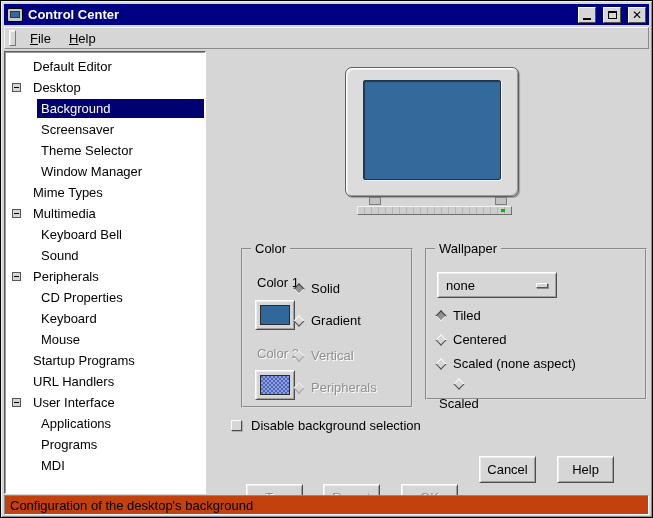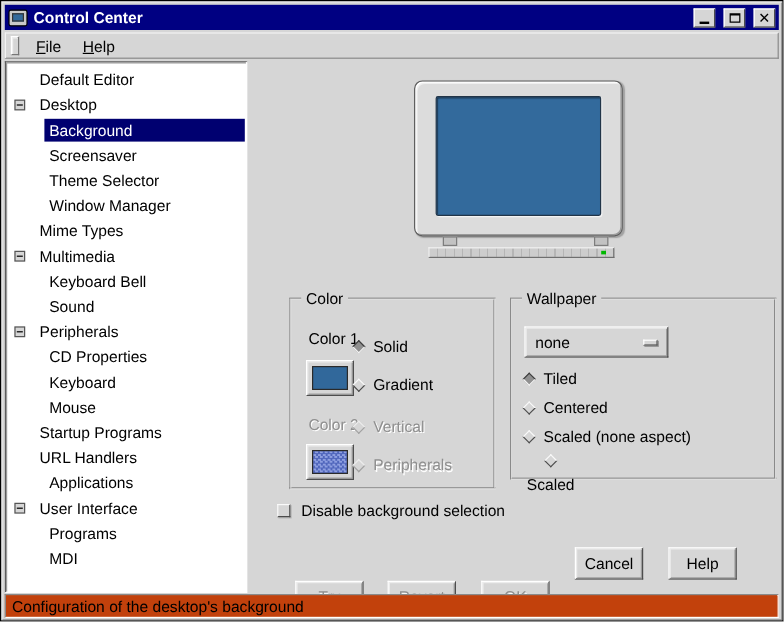--- a/index.html
+++ b/index.html
@@ -179,26 +179,26 @@
       </div>
     <div class="trow child">
         <span class="tlabel">Mouse</span>
       </div>
     <div class="trow top">
         <span class="tlabel">Startup Programs</span>
       </div>
     <div class="trow top">
         <span class="tlabel">URL Handlers</span>
       </div>
+    <div class="trow top">
+        <span class="expander"></span>
+        <span class="tlabel">User Interface</span>
+      </div>
     <div class="trow child">
         <span class="tlabel">Applications</span>
-      </div>
-    <div class="trow top">
-        <span class="expander"></span>
-        <span class="tlabel">User Interface</span>
       </div>
     <div class="trow child">
         <span class="tlabel">Programs</span>
       </div>
     <div class="trow child">
         <span class="tlabel">MDI</span>
       </div>
   </div>
 
   <div class="panel">

